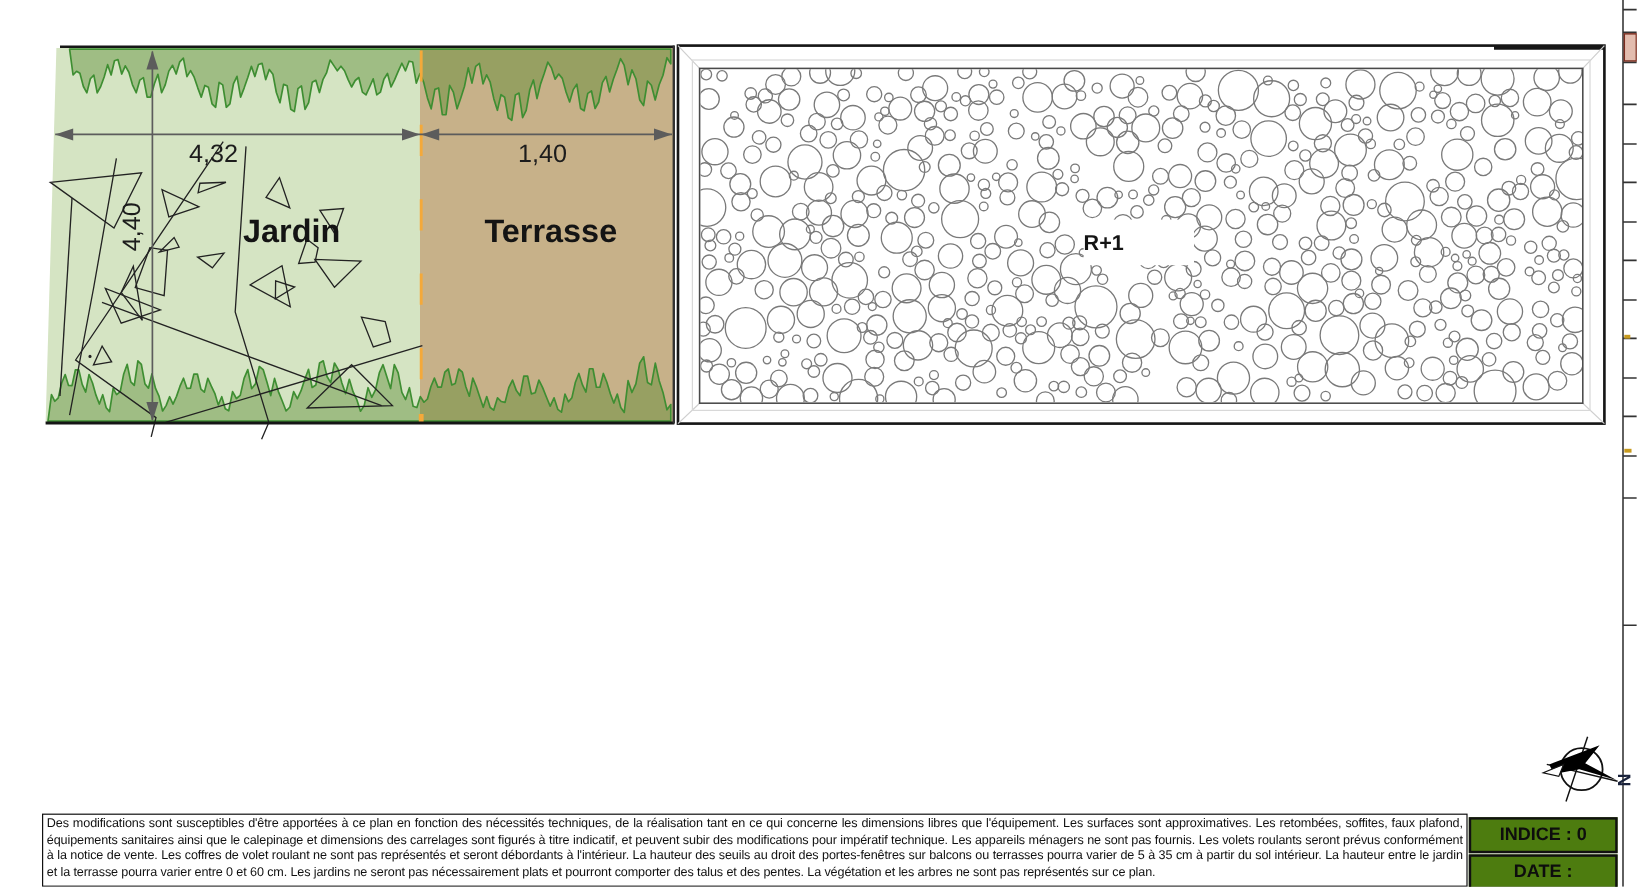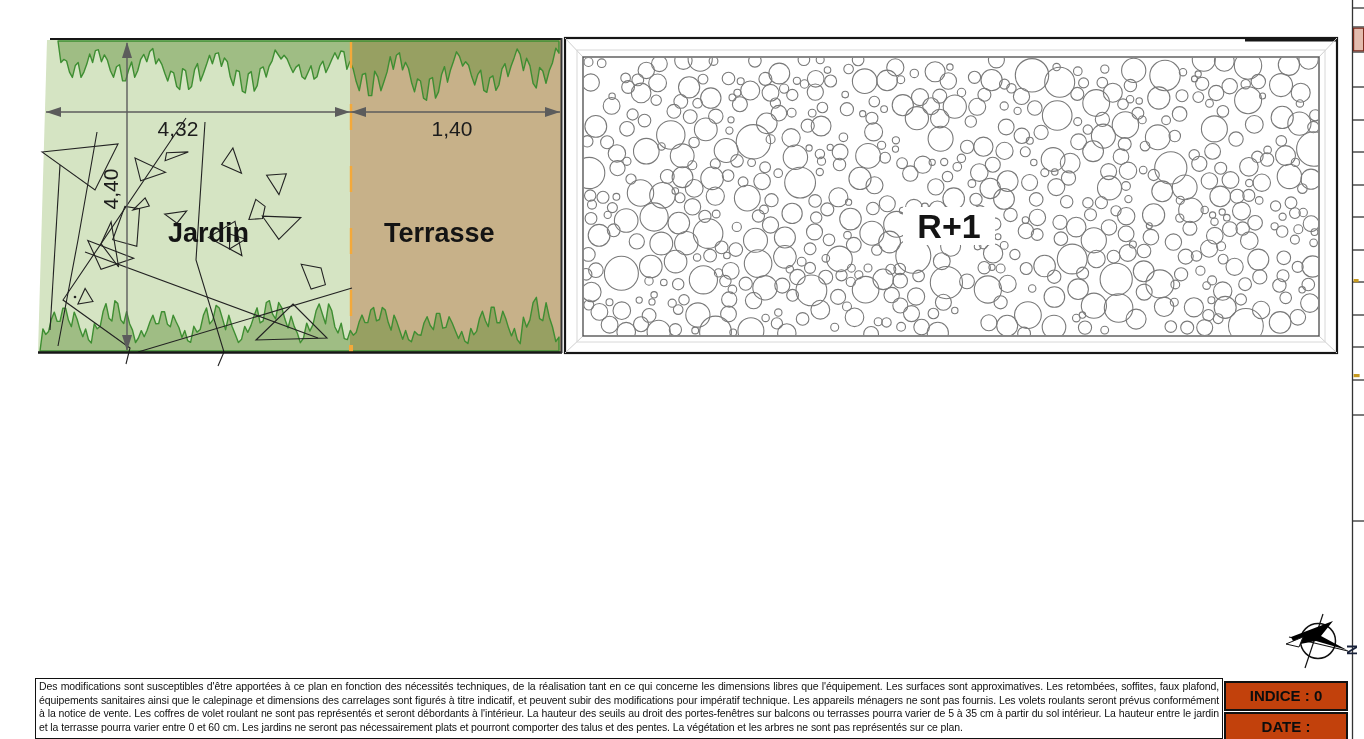--- a/index.html
+++ b/index.html
@@ -1,29 +1,29 @@
 <!DOCTYPE html>
 <html><head>
 <meta charset="utf-8">
 <style>
   html,body{margin:0;padding:0;}
   body{width:1364px;height:739px;position:relative;overflow:hidden;background:#fff;
        font-family:"Liberation Sans", sans-serif;}
   #stage{position:absolute;left:0;top:0;width:1364px;height:739px;}
   svg#drawing{position:absolute;left:0;top:0;}
   .ovl{position:absolute;color:#141414;}
-  .area-label{font-weight:bold;font-size:27px;letter-spacing:0px;margin-top:40px;}
+  .area-label{font-weight:bold;font-size:27px;text-align:center;letter-spacing:0px;}
   .dim-label{font-size:21px;text-align:center;color:#1c1c1c;}
   .rot-ccw{transform:rotate(-90deg);transform-origin:center center;}
-  .lbl-r1{background:#fff;font-weight:bold;font-size:34px;text-align:center;line-height:38px;margin-top:24px;}
+  .lbl-r1{background:#fff;font-weight:bold;font-size:18px;line-height:38px;}
   .north-label{font-weight:bold;font-size:15px;transform:rotate(90deg);transform-origin:center center;color:#18213a;}
   .disclaimer{left:35px;top:678px;width:1188px;height:61px;border:1.2px solid #111;background:#fff;
               box-sizing:border-box;padding:1px 3px 0 3px;font-size:10.5px;line-height:13.6px;
               text-align:justify;letter-spacing:-0.1px;color:#111;overflow:hidden;}
-  .rev-box{left:1224px;width:124px;border:2px solid #111;background:#c2410c;box-sizing:border-box;
+  .rev-box{left:1224px;width:124px;border:2px solid #111;background:#4d7c0f;box-sizing:border-box;
            font-weight:bold;font-size:15px;text-align:center;color:#0d0d0d;}
   .indice-box{top:681px;height:30px;line-height:26px;}
   .date-box{top:712px;height:29px;line-height:25px;}
 </style>
 </head>
 <body>
 
 <div id="stage">
 
   <svg id="drawing" width="1364" height="739" viewBox="0 0 1364 739">

